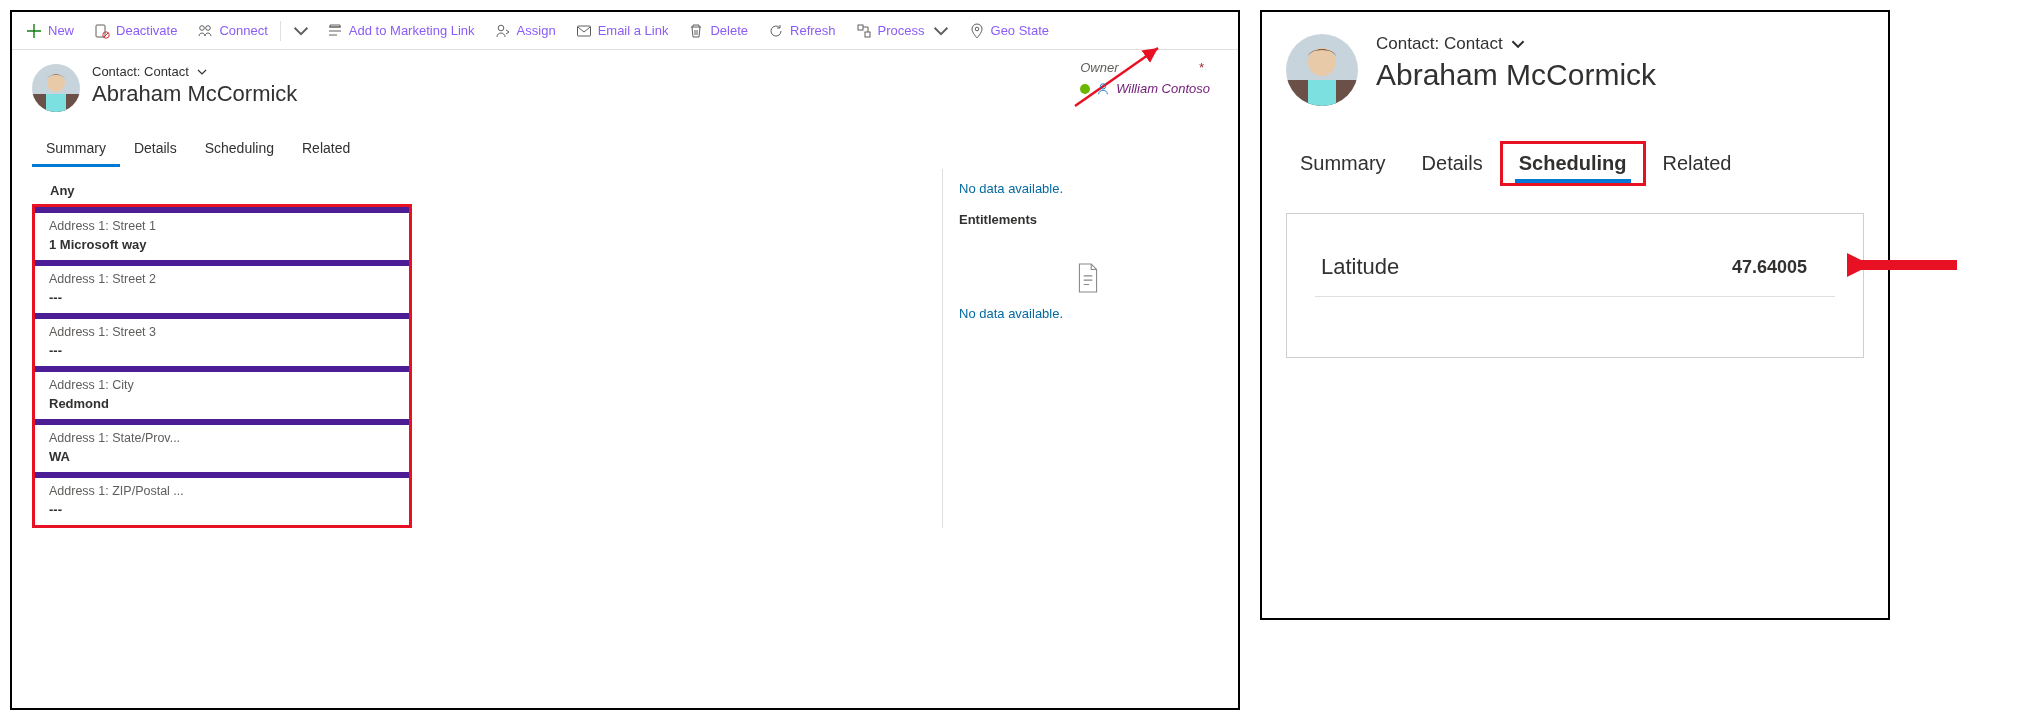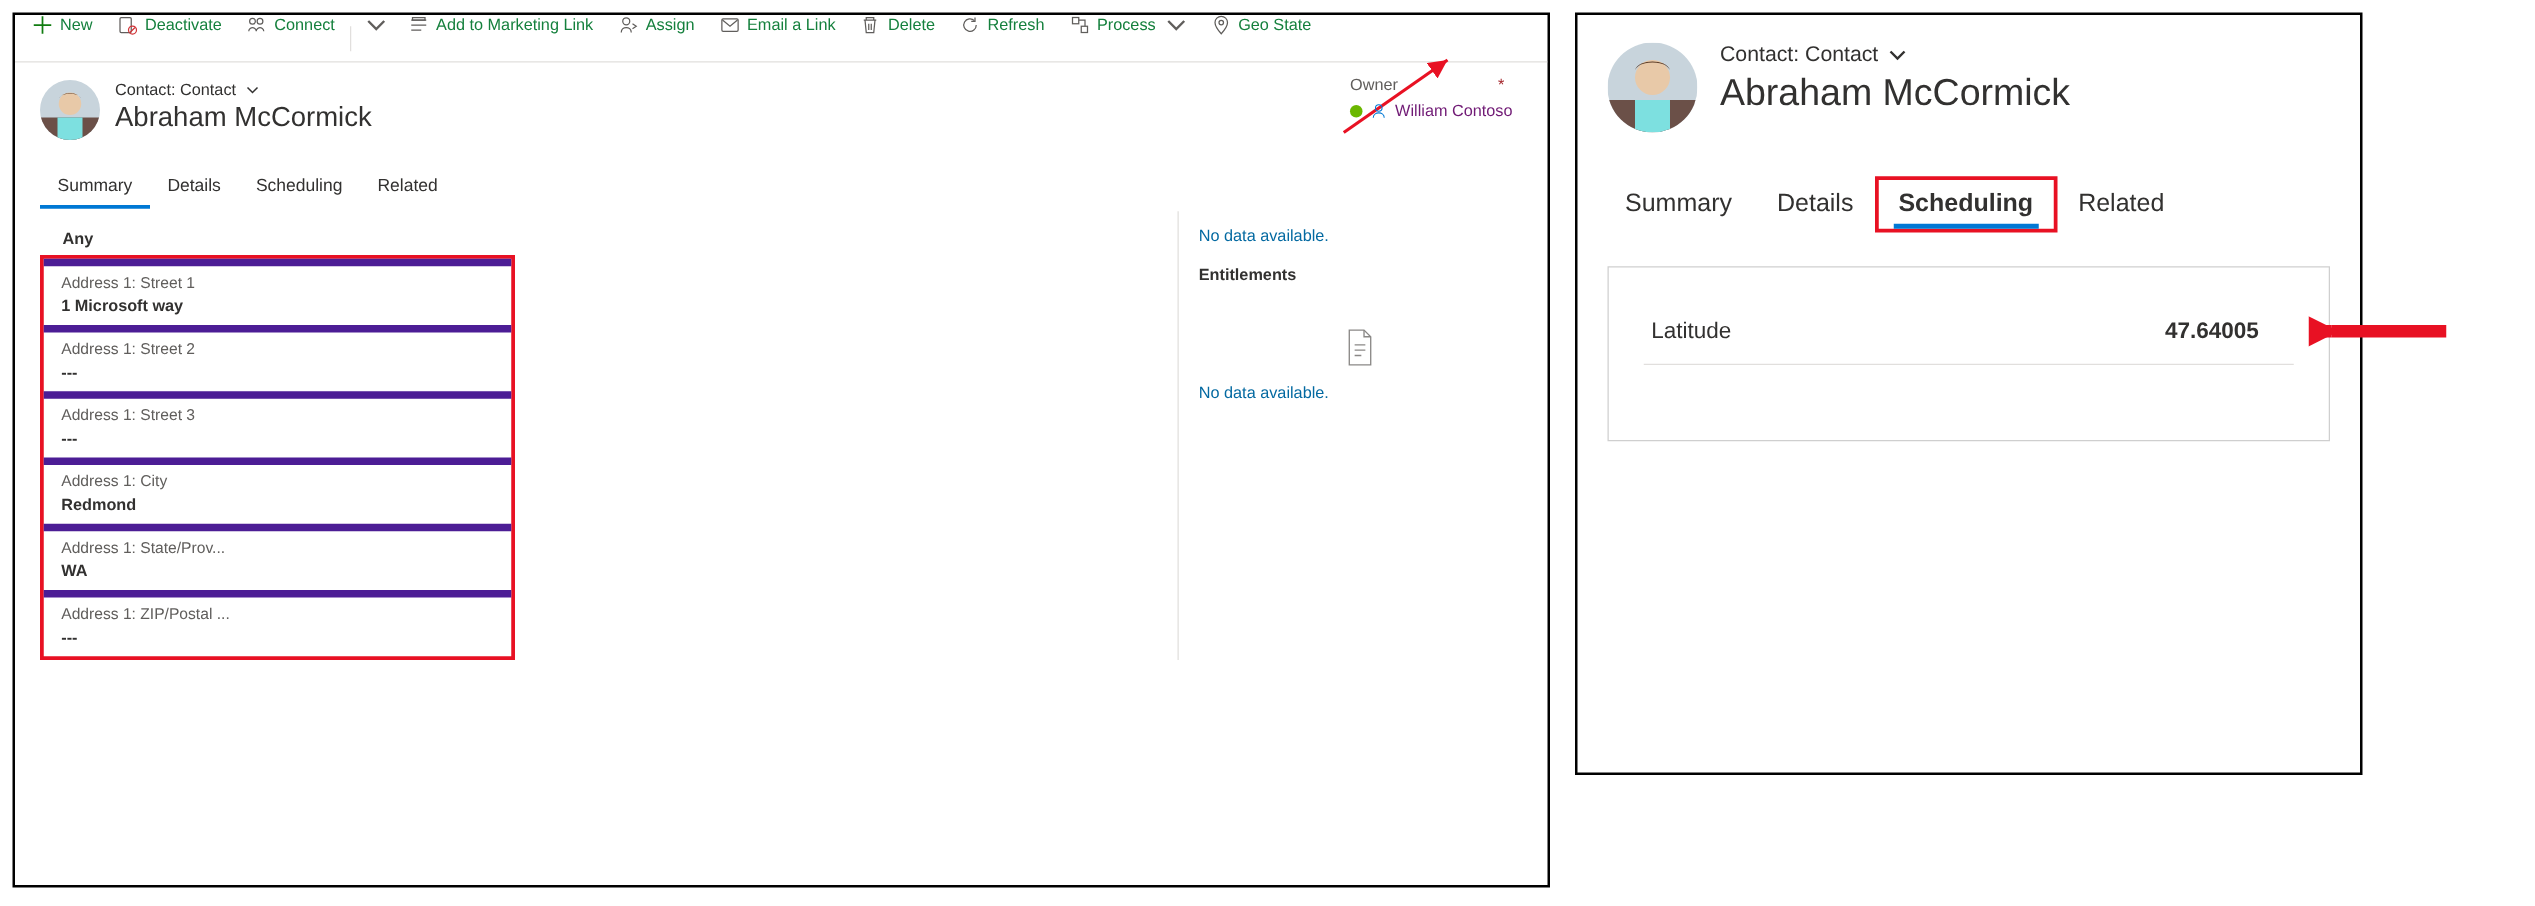--- a/index.html
+++ b/index.html
@@ -32,26 +32,27 @@
   
   .cmdbar {
     display: flex;
     align-items: center;
     border-bottom: 1px solid #e1dfdd;
     height: 38px;
     padding: 0 4px;
   }
   .cmd {
     display: flex;
+    align-items: center;
     gap: 6px;
     padding: 0 10px;
     height: 100%;
     cursor: pointer;
     font-size: 13px;
-    color: #15803d;
+    color: #8b5cf6;
   }
   .cmd svg { width: 16px; height: 16px; flex-shrink: 0; }
   .cmd-divider {
     width: 1px;
     height: 20px;
     background: #e1dfdd;
     margin: 0 2px;
   }
   .chev {
     width: 10px;
@@ -100,20 +101,21 @@
     font-weight: 400;
     color: #323130;
     margin-top: 4px;
   }
   .owner-block {
     position: absolute;
     right: 28px;
     top: 10px;
     text-align: left;
     font-size: 13px;
+    font-style: italic;
   }
   .owner-label { color: #605e5c; display:flex; align-items:center; gap:80px;}
   .owner-req { color: #a4262c; }
   .owner-value {
     display: flex;
     align-items: center;
     gap: 6px;
     color: #701a75;
     margin-top: 6px;
     cursor: pointer;
@@ -252,21 +254,21 @@
   }
   .sched-row {
     display: flex;
     align-items: center;
     justify-content: space-between;
     border-bottom: 1px solid #e1dfdd;
     margin: 0 28px;
     padding: 16px 6px;
     position: relative;
   }
-  .sched-label { font-size: 18px; color: #323130; }
+  .sched-label { font-size: 22px; color: #323130; }
   .sched-value { font-size: 18px; font-weight: 600; color: #323130; margin-right: 22px;}
 
   
   .arrow-anno {
     position: absolute;
     pointer-events: none;
   }
 </style>
 </head>
 <body>

